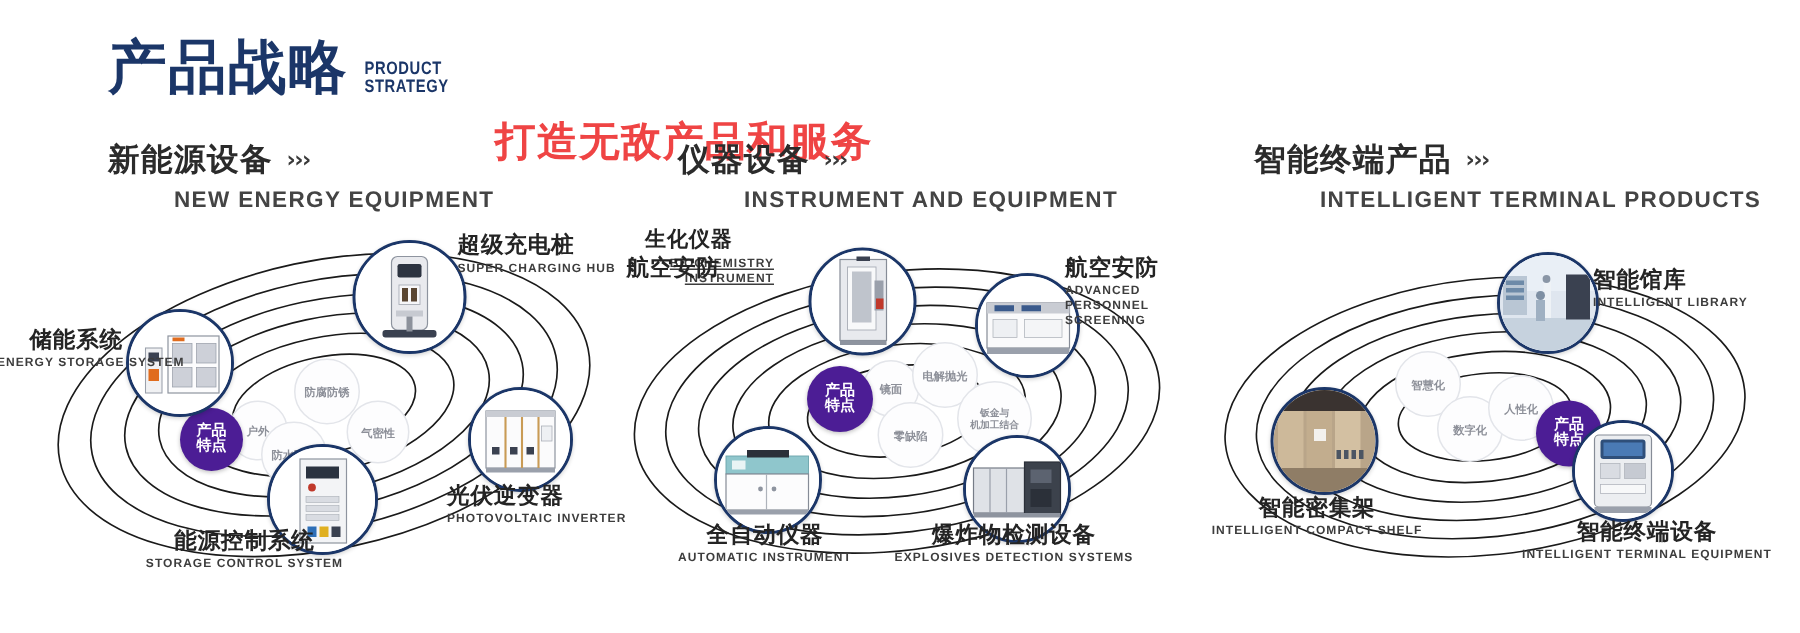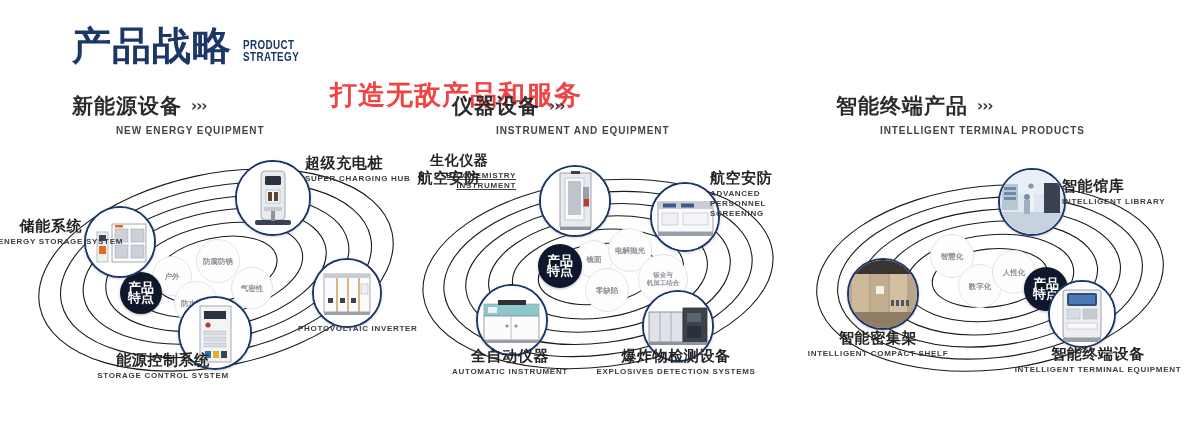--- a/index.html
+++ b/index.html
@@ -38,21 +38,21 @@
   .sec-title .cn{
     font-size:21px;font-weight:700;color:#2b2b2b;letter-spacing:1px;
     line-height:1;white-space:nowrap;
     font-family:"DejaVu Sans","Liberation Sans",sans-serif;
   }
   .sec-title .arrows{
     display:inline-block;margin-left:9px;color:#3a3a3a;
     font-size:15px;letter-spacing:-1px;vertical-align:2px;
   }
   .sec-title .en{
-    margin-top:8px;font-size:10px;font-weight:700;color:#444;
+    margin-top:8px;font-size:15px;font-weight:700;color:#444;
     letter-spacing:0.9px;white-space:nowrap;
     font-family:"Liberation Sans",sans-serif;
     padding-left:44px;
   }
 
   
   .group{position:absolute;top:150px;width:400px;height:262px;}
   .orbit-svg{position:absolute;left:0;top:0;width:400px;height:262px;}
 
   
@@ -66,22 +66,22 @@
   
   .feat{
     position:absolute;border-radius:50%;
     background:#fdfdfe;border:1px solid #e3e5ea;
     display:flex;align-items:center;justify-content:center;
     text-align:center;color:#8d9099;
     font-size:7.5px;line-height:9px;font-weight:600;
     font-family:"DejaVu Sans","Liberation Sans",sans-serif;
   }
   .feat.core{
-    background:#0f172a;border:none;color:#ffffff;
-    font-size:13px;line-height:10px;font-weight:700;
+    background:#4c1d95;border:none;color:#ffffff;
+    font-size:10px;line-height:10px;font-weight:700;
     box-shadow:0 1px 3px rgba(0,0,0,.25);
   }
 
   
   .cap{position:absolute;white-space:nowrap;}
   .cap .cn{
     font-size:15px;font-weight:700;color:#242424;letter-spacing:.6px;
     line-height:17px;
     font-family:"DejaVu Sans","Liberation Sans",sans-serif;
   }
@@ -138,21 +138,21 @@
         <ellipse cx="196" cy="120" rx="158" ry="83" transform="rotate(-12 196 120)"></ellipse>
         <ellipse cx="196" cy="120" rx="180" ry="96" transform="rotate(-12 196 120)"></ellipse>
       </g>
     </svg>
 
     <div class="feat" style="left:176px;top:89px;width:42px;height:42px;">
       <span>防腐</span>
         <br>
         <span>防锈</span>
     </div>
-    <div class="feat" style="left:132px;top:106px;width:38px;height:38px;">
+    <div class="feat" style="left:132px;top:117px;width:38px;height:38px;">
       <span>户外</span>
     </div>
     <div class="feat" style="left:154px;top:131px;width:42px;height:42px;">
       <span>防水</span>
         <br>
         <span>防尘</span>
     </div>
     <div class="feat" style="left:211px;top:117px;width:40px;height:40px;">
       <span>气密性</span>
     </div>
@@ -208,20 +208,21 @@
         <line x1="34" y1="18" x2="34" y2="52" stroke="#c99b55" stroke-width="1.4"></line>
         <line x1="45" y1="18" x2="45" y2="52" stroke="#c99b55" stroke-width="1.4"></line>
         <rect x="47" y="24" width="7" height="10" fill="#eef0f3" stroke="#a8adb6" stroke-width=".5"></rect>
         <rect x="14" y="38" width="5" height="5" fill="#3a4150"></rect>
         <rect x="26" y="38" width="5" height="5" fill="#3a4150"></rect>
         <rect x="37" y="38" width="5" height="5" fill="#3a4150"></rect>
         <rect x="10" y="52" width="46" height="3" fill="#9aa0ab"></rect>
       </svg>
     </div>
     <div class="cap" style="left:278px;top:172px;">
+      <div class="cn">光伏逆变器</div>
       <div class="en">PHOTOVOLTAIC INVERTER</div>
     </div>
 
     <div class="node" style="left:158px;top:146px;width:70px;height:70px;">
       <svg class="art" viewBox="0 0 70 70">
         <rect x="0" y="0" width="70" height="70" fill="#ffffff"></rect>
         <rect x="20" y="8" width="31" height="56" fill="#f3f4f6" stroke="#8e949f" stroke-width=".8"></rect>
         <rect x="24" y="13" width="22" height="8" fill="#2b3340"></rect>
         <circle cx="28" cy="27" r="2.6" fill="#c0392b"></circle>
         <rect x="24" y="33" width="22" height="4" fill="#d9dce2" stroke="#a8adb6" stroke-width=".4"></rect>

